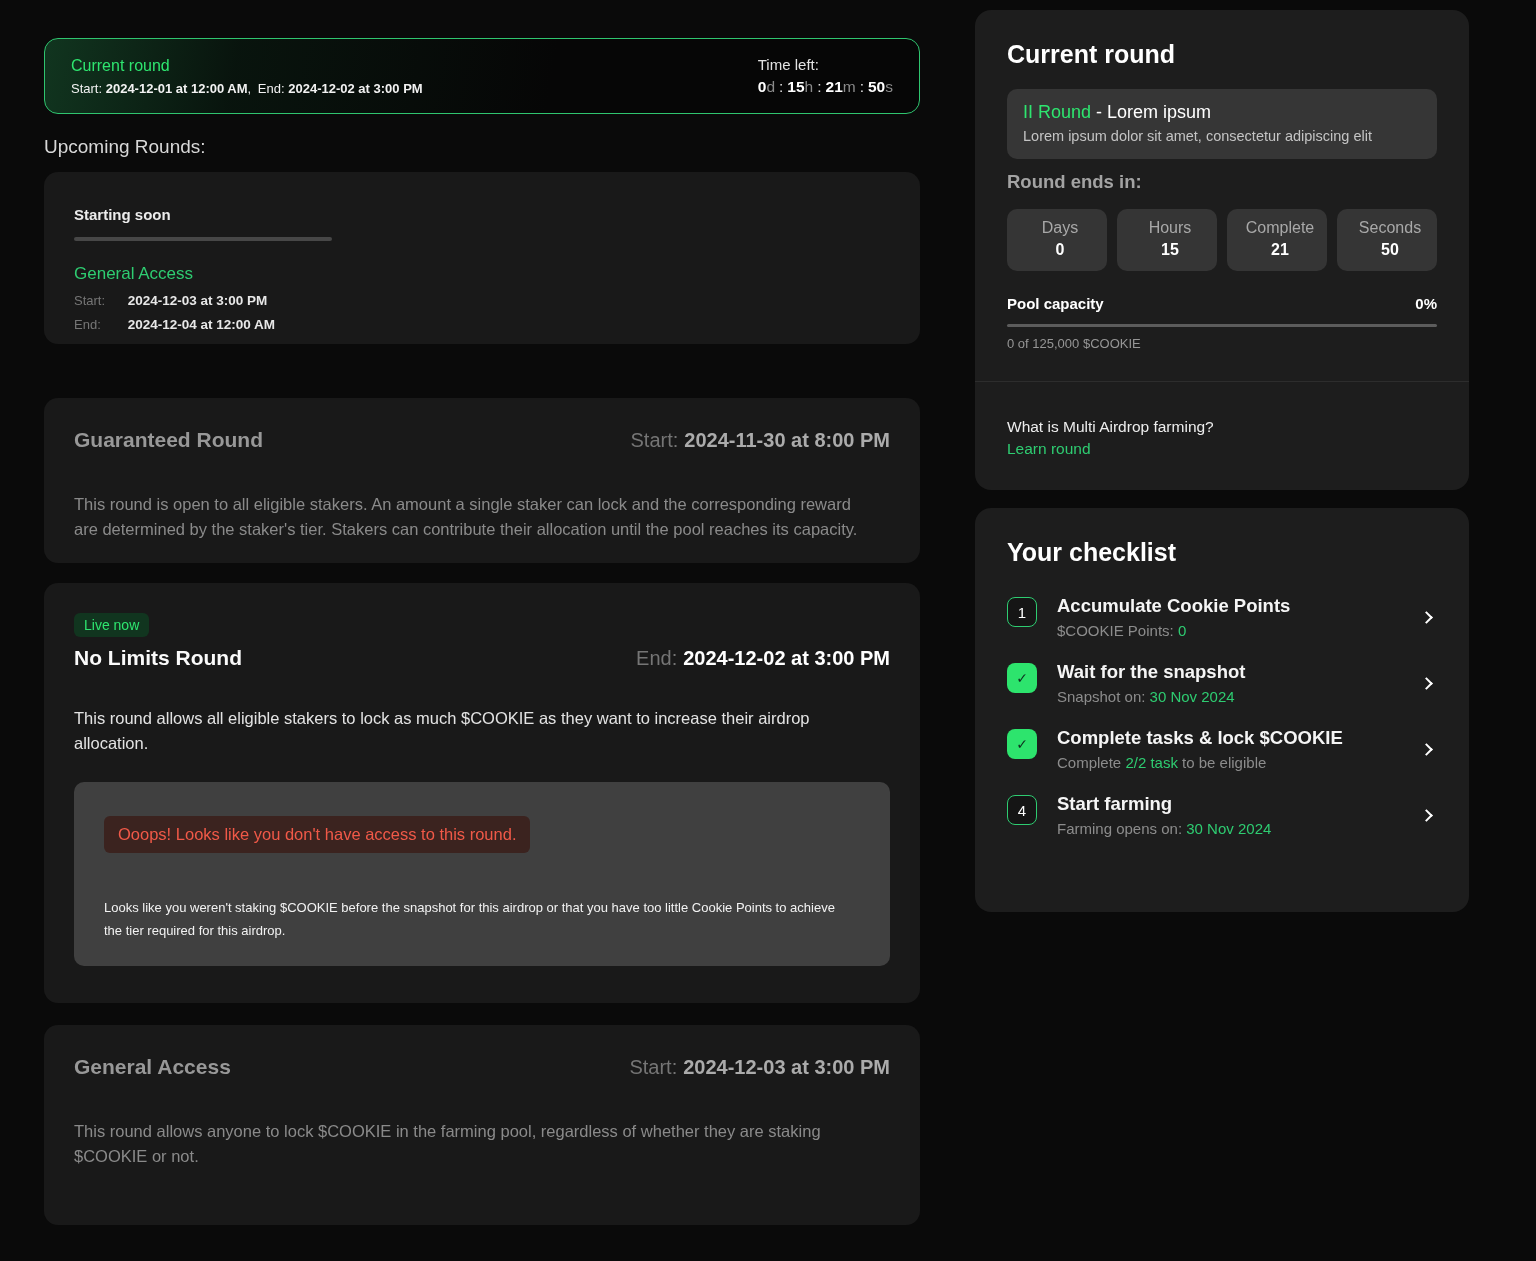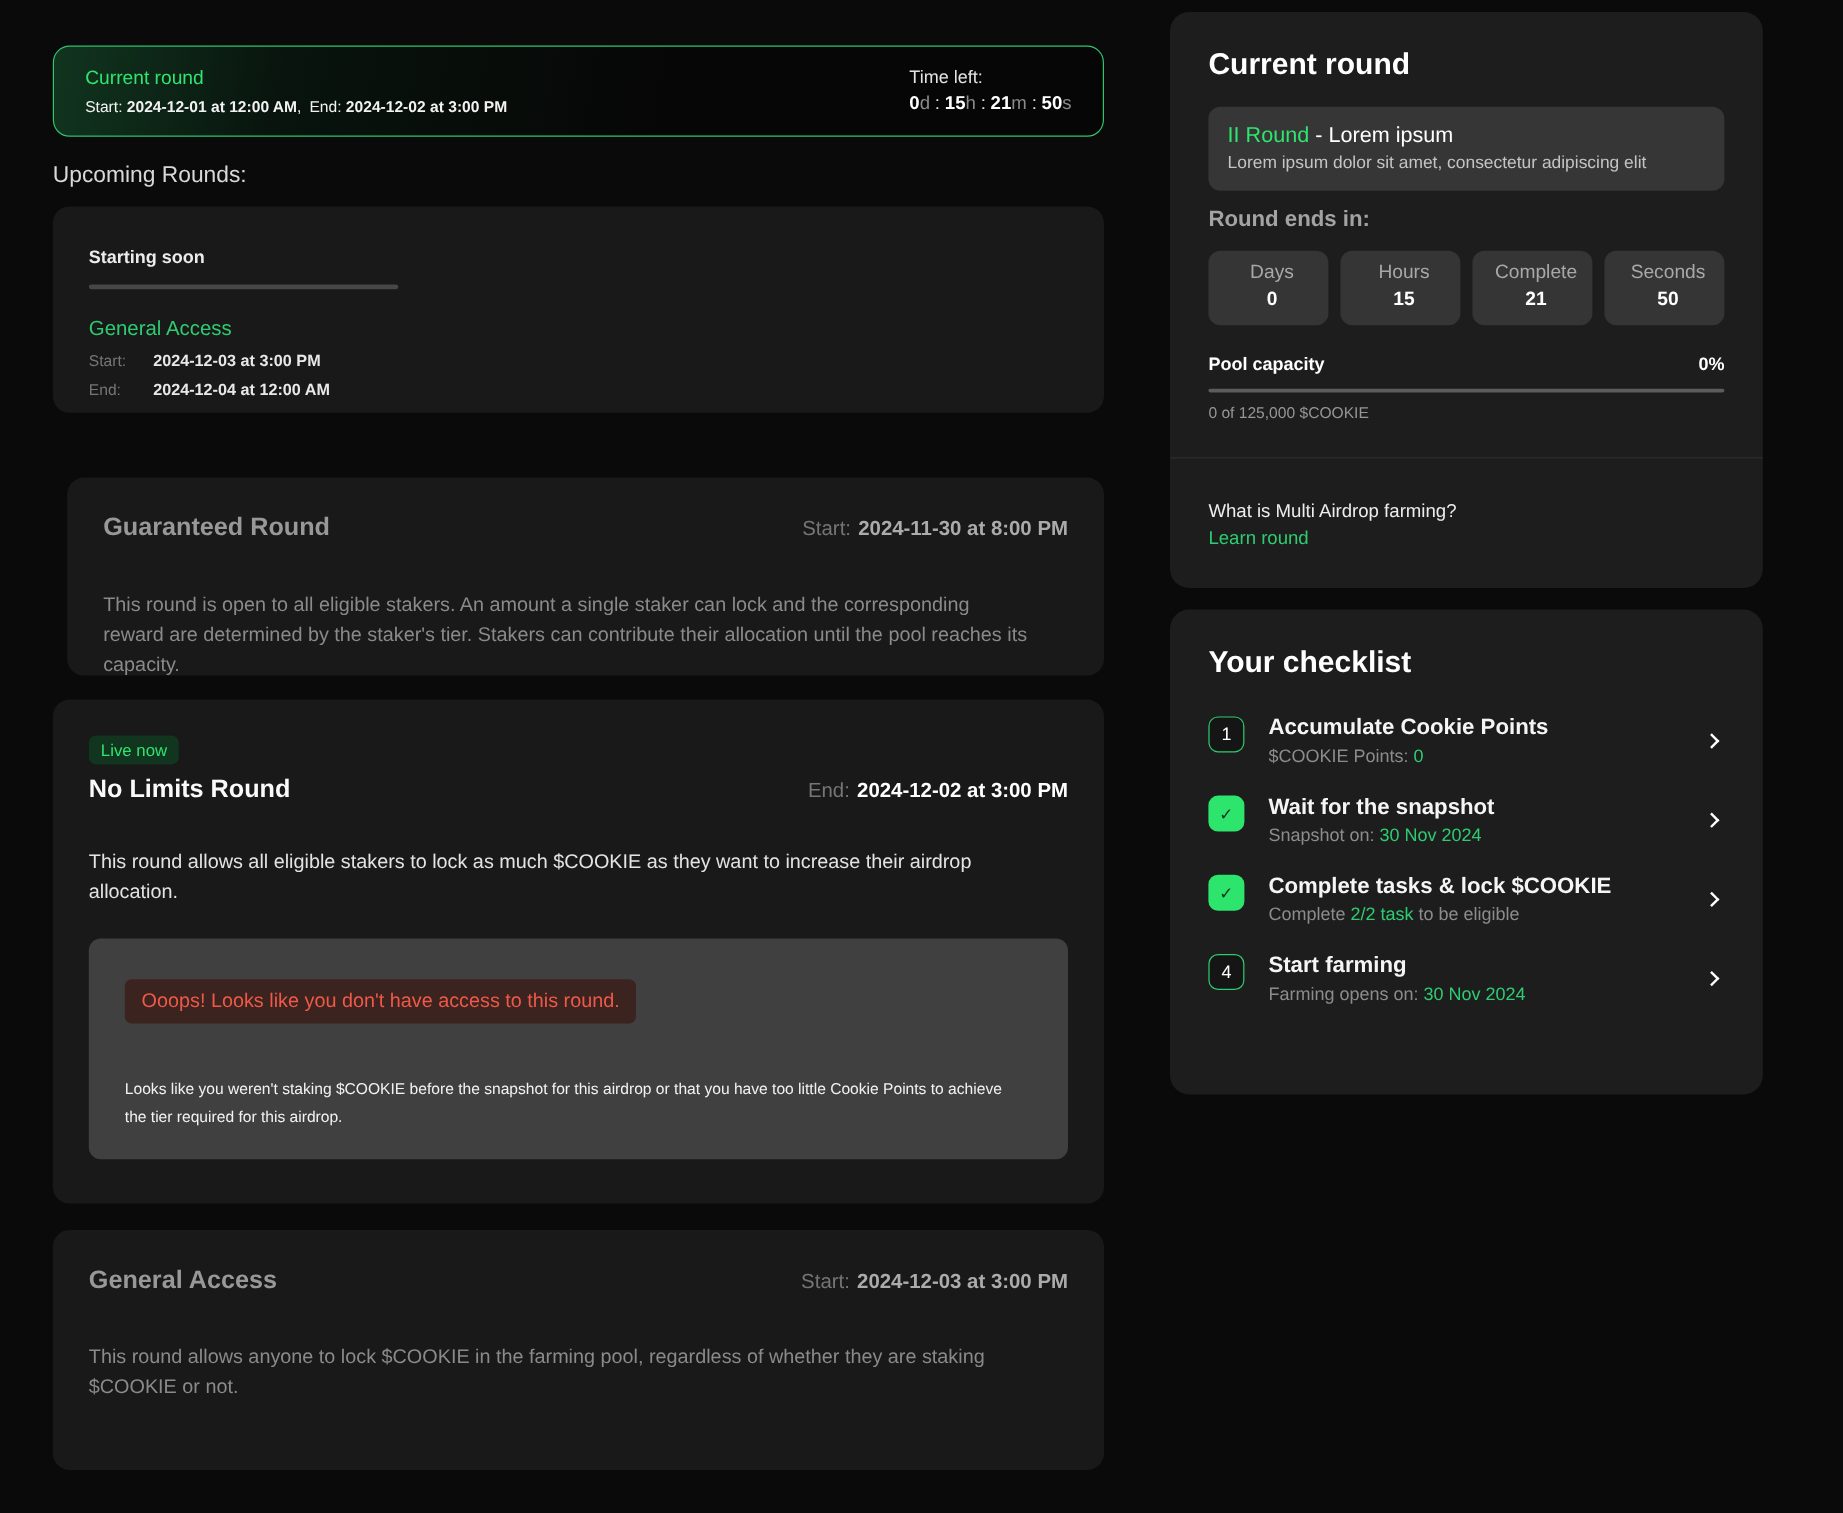--- a/index.html
+++ b/index.html
@@ -38,27 +38,27 @@
   .card { background:#191919; border-radius:14px; }
   .upcoming-card { height:172px; padding:34px 30px; }
   .starting-soon { font-size:15px; font-weight:bold; color:#ececec; }
   .mini-progress { width:258px; height:4px; background:#474747; border-radius:2px; margin-top:14px; }
   .upcoming-name { font-size:17px; color:#2ecc71; margin-top:23px; }
   .upcoming-row { margin-top:9px; font-size:13px; }
   .upcoming-row .lbl { color:#767676; display:inline-block; width:50px; }
   .upcoming-row .val { color:#e8e8e8; font-weight:bold; font-size:13.5px; }
 
   .round-card { margin-top:54px; padding:30px; }
-  .round-card.guaranteed { height:165px;margin-left:12px; }
+  .round-card.guaranteed { height:165px; }
   .round-card.nolimits { height:420px; margin-top:20px; }
   .round-card.general { min-height:200px; margin-top:22px; }
   .round-header { display:flex; justify-content:space-between; align-items:baseline; }
   .round-title { font-size:21px; font-weight:bold; color:#989898; }
   .round-title.live { color:#fafafa; }
-  .round-date { font-size:17px; }
+  .round-date { font-size:20px; }
   .round-date .dlabel { color:#757575; margin-right:6px; }
   .round-date .dvalue { color:#ababab; font-weight:bold; }
   .round-date .dvalue.bright { color:#fff; }
   .round-desc { margin-top:40px; font-size:16.5px; line-height:25px; color:#8a8a8a; padding-right:30px; }
   .round-desc.bright { color:#e3e3e3; margin-top:36px; padding-right:70px; }
 
   .live-badge {
     display:inline-block; background:#11351f; color:#2ee56f;
     font-size:14px; padding:4px 10px; border-radius:6px; margin-bottom:9px;
   }

